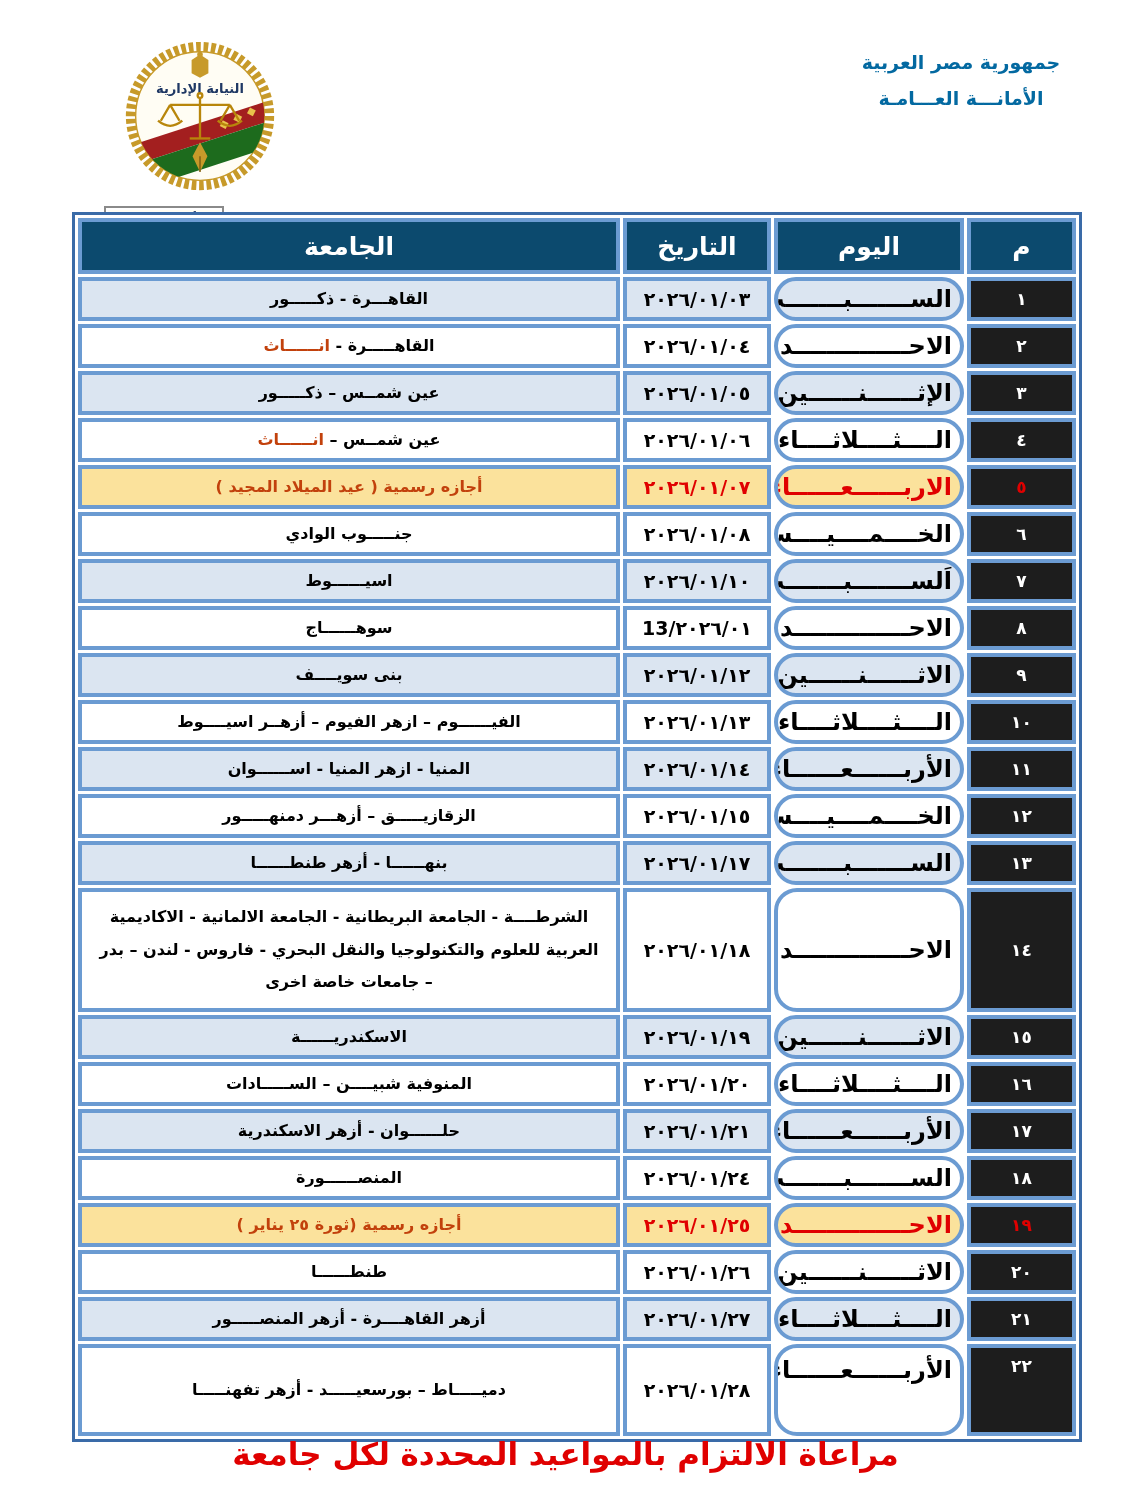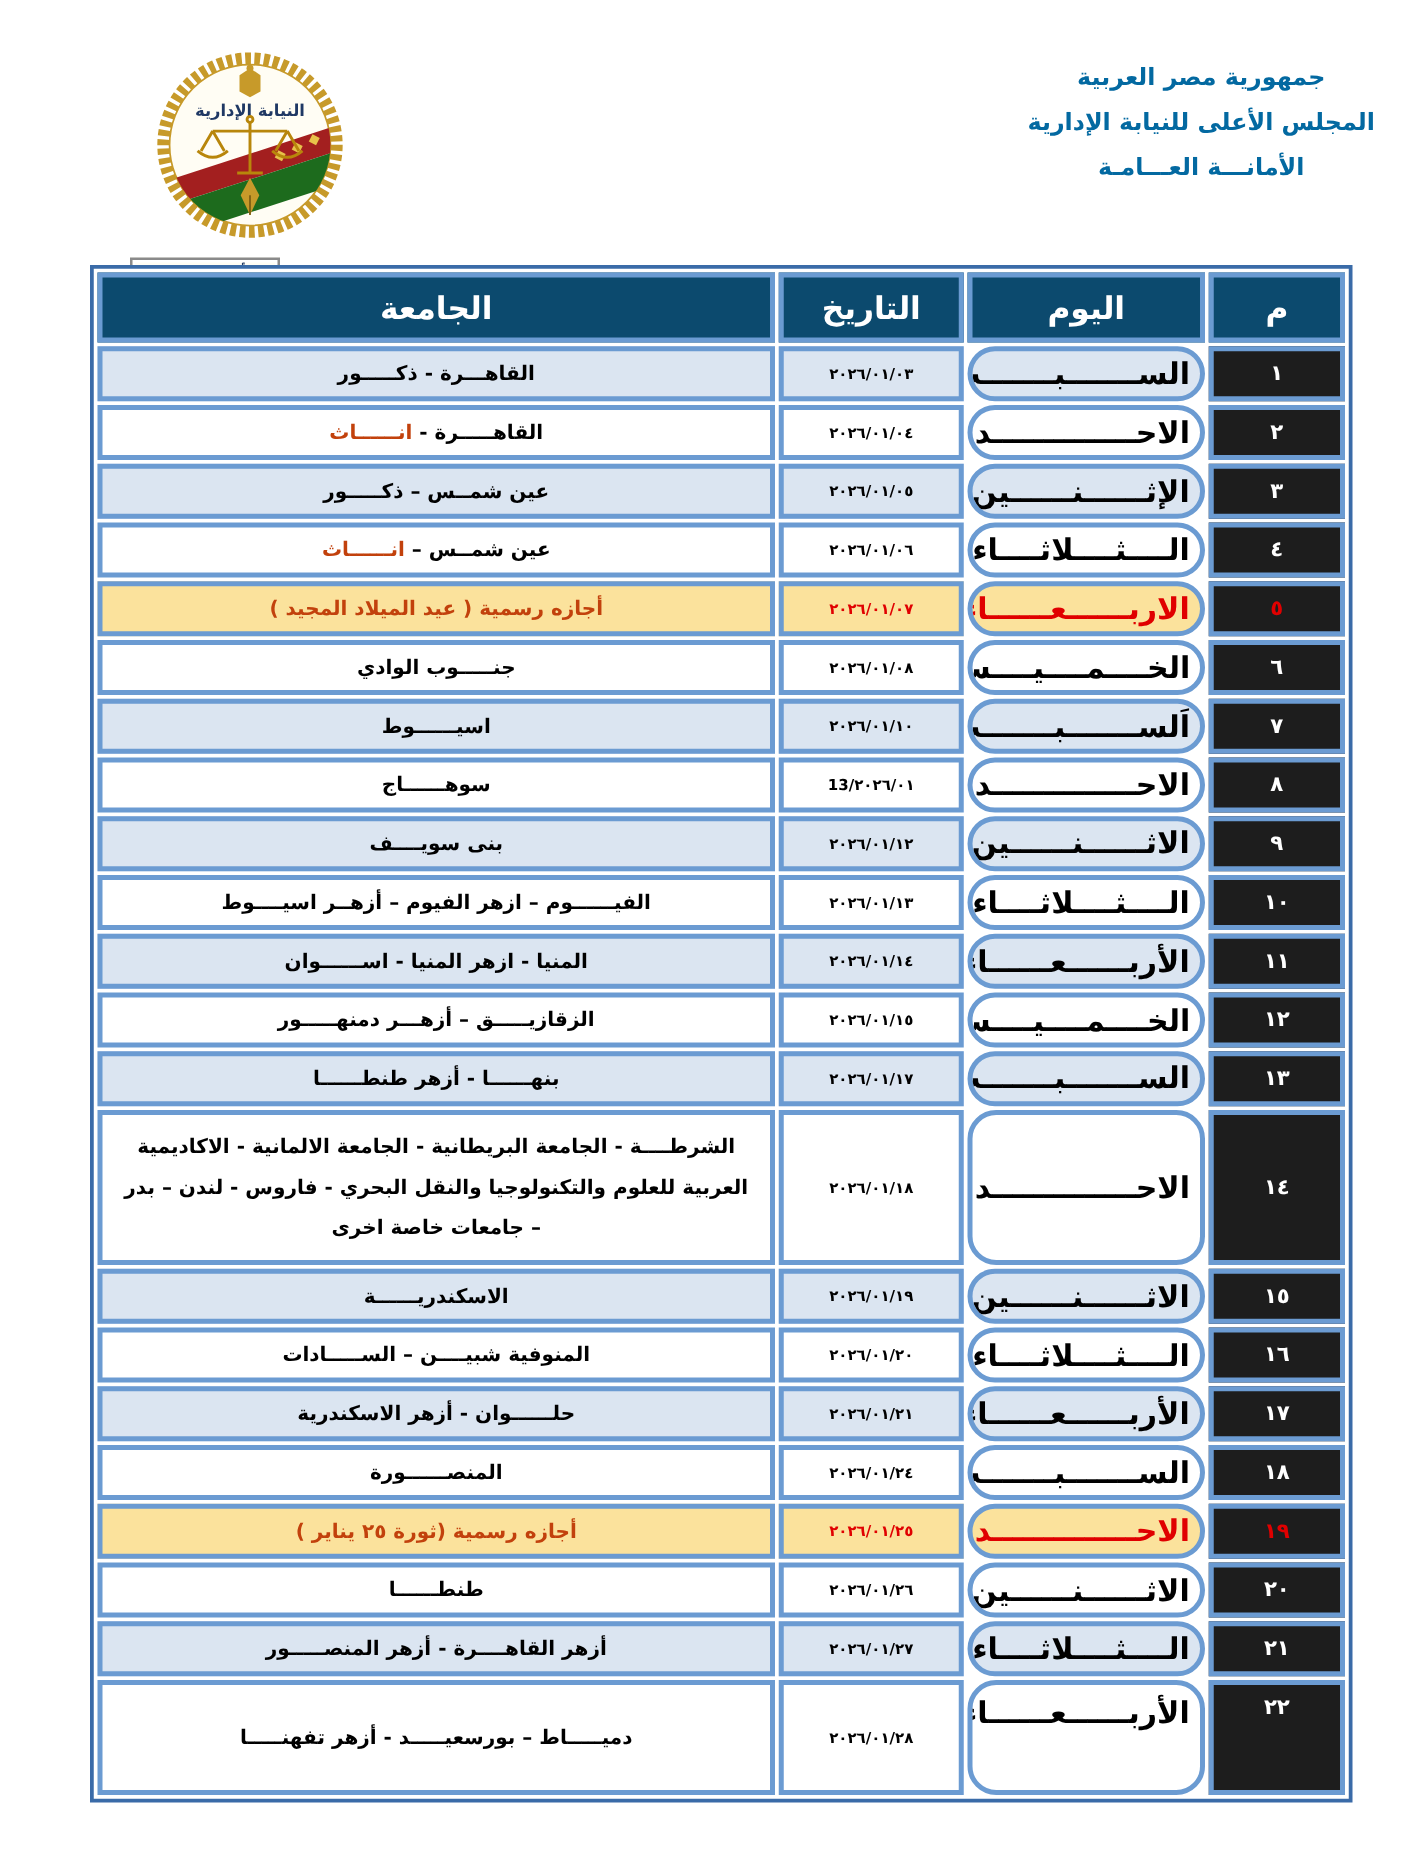--- a/index.html
+++ b/index.html
@@ -23,42 +23,41 @@
 
   
   .tablewrap { position:absolute; top:212px; left:72px; }
   table.sched { width:1010px; table-layout:fixed; border-collapse:separate; border-spacing:3px;
                 background:#fff; border:3px solid #3a6ba8; }
   .sched th, .sched td { border:4px solid #6b9bd2; font-weight:bold; overflow:hidden; }
   .sched th { background:#0c4a6e; color:#fff; font-size:25px; height:46px; text-align:center; }
   .sched td { height:34px; vertical-align:middle; }
   td.num-cell { background:#1d1d1d; color:#fff; text-align:center; font-size:17px; }
   td.day-cell { text-align:right; padding-right:8px; font-size:24px; color:#000; white-space:nowrap;border-radius:23px; }
-  td.date-cell { text-align:center; font-size:12px; color:#000; }
+  td.date-cell { text-align:center; font-size:19px; color:#000; }
   td.uni-cell { text-align:center; font-size:16px; color:#000; padding:0 12px; line-height:2.05;margin-top:48px; }
   tr.blue  td.day-cell, tr.blue  td.date-cell, tr.blue  td.uni-cell { background:#dbe5f1; }
   tr.white td.day-cell, tr.white td.date-cell, tr.white td.uni-cell { background:#ffffff; }
   tr.holiday td.day-cell, tr.holiday td.date-cell, tr.holiday td.uni-cell
     { background:#fbe29c; color:#e00000; }
   tr.holiday td.num-cell { color:#e00000; }
   .red { color:#c2410c; }
   td.top { vertical-align:top; padding-top:8px; }
 
   
   .footer-note { position:absolute; top:1436px; left:0; right:0; text-align:center;
                  color:#e00000; font-weight:bold; font-size:31px; }
 </style>
 </head>
 <body>
 
 <div class="page">
 
   <div class="org">
     <div>جمهورية مصر العربية</div>
-    <div>المجلس الأعلى للنيابة الإدارية</div>
     <div>الأمانـــة العـــامـة</div>
   </div>
 
   <div class="logo">
     <svg viewBox="0 0 190 178" width="192" height="166" aria-hidden="true">
       <defs>
           <clipPath id="cclip">
             <circle cx="95" cy="88" r="69"></circle>
           </clipPath>
         </defs>
@@ -241,14 +240,15 @@
           <tr class="white" style="height: 92px;">
             <td class="num-cell top">٢٢</td>
             <td class="day-cell top">الأربــــــعــــــاء</td>
             <td class="date-cell">٢٠٢٦/٠١/٢٨</td>
             <td class="uni-cell"><span>دميـــــاط – بورسعيـــــد - أزهر تفهنـــــا</span></td>
           </tr>
         </tbody>
     </table>
   </div>
 
+  <div class="footer-note">مراعاة الالتزام بالمواعيد المحددة لكل جامعة</div>
 
 </div>
 
 </body></html>

